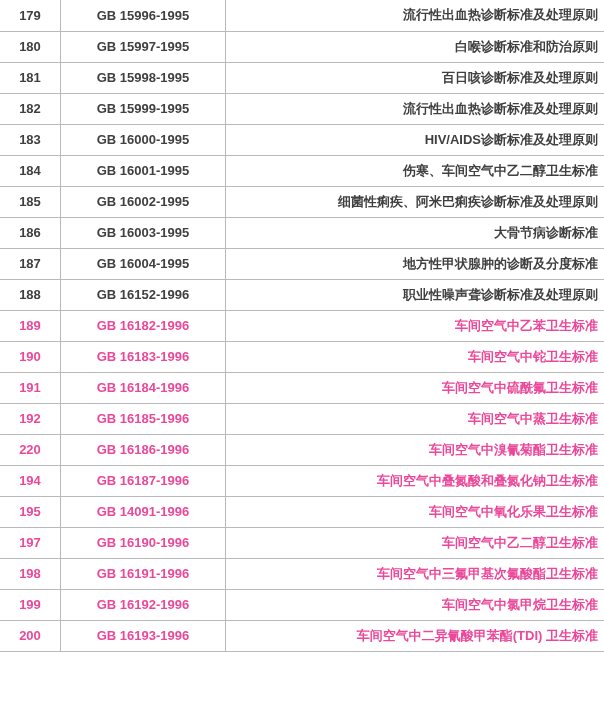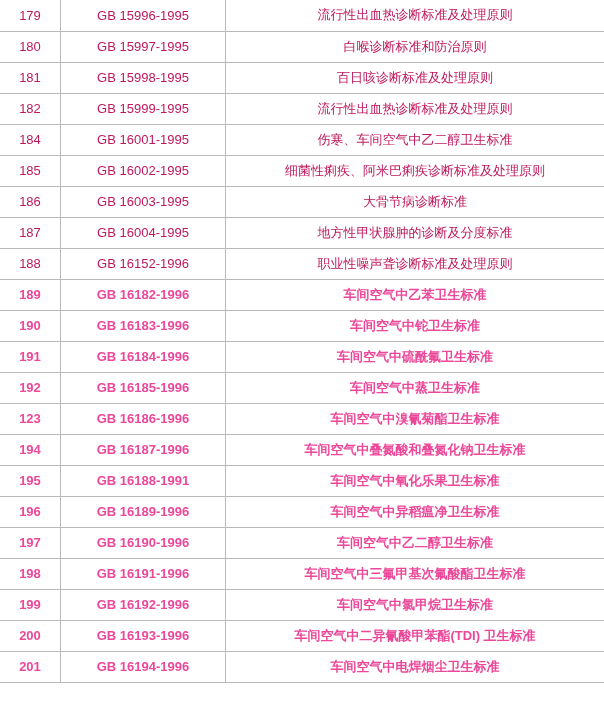--- a/index.html
+++ b/index.html
@@ -34,31 +34,31 @@
     width: 48px;
     text-align: center;
   }
   td.col-code {
     width: 152px;
     text-align: center;
     padding-left: 10px;
   }
   td.col-title {
     width: auto;
-    text-align: center;
+    text-align: right;
     padding-left: 10px;
     margin-top: 8px;
   }
   tr.hl td {
     color: #ec4899;
     font-weight: bold;
   }
   tr.plain td {
-    color: #be185d;
-    font-weight: normal;
+    color: #404040;
+    font-weight: bold;
   }
   
   table.std-table tr:first-child td {
     border-top: none;
   }
   table.std-table td:first-child {
     border-left: none;
   }
   table.std-table td:last-child {
     border-right: none;
@@ -81,20 +81,25 @@
       </tr>
       <tr class="plain">
         <td class="col-num">181</td>
         <td class="col-code">GB 15998-1995</td>
         <td class="col-title">百日咳诊断标准及处理原则</td>
       </tr>
       <tr class="plain">
         <td class="col-num">182</td>
         <td class="col-code">GB 15999-1995</td>
         <td class="col-title">流行性出血热诊断标准及处理原则</td>
+      </tr>
+      <tr class="plain">
+        <td class="col-num">183</td>
+        <td class="col-code">GB 16000-1995</td>
+        <td class="col-title">HIV/AIDS诊断标准及处理原则</td>
       </tr>
       <tr class="plain">
         <td class="col-num">184</td>
         <td class="col-code">GB 16001-1995</td>
         <td class="col-title">伤寒、车间空气中乙二醇卫生标准</td>
       </tr>
       <tr class="plain">
         <td class="col-num">185</td>
         <td class="col-code">GB 16002-1995</td>
         <td class="col-title">细菌性痢疾、阿米巴痢疾诊断标准及处理原则</td>
@@ -128,38 +133,33 @@
         <td class="col-num">191</td>
         <td class="col-code">GB 16184-1996</td>
         <td class="col-title">车间空气中硫酰氟卫生标准</td>
       </tr>
       <tr class="hl">
         <td class="col-num">192</td>
         <td class="col-code">GB 16185-1996</td>
         <td class="col-title">车间空气中蒸卫生标准</td>
       </tr>
       <tr class="hl">
-        <td class="col-num">123</td>
+        <td class="col-num">220</td>
         <td class="col-code">GB 16186-1996</td>
         <td class="col-title">车间空气中溴氰菊酯卫生标准</td>
       </tr>
       <tr class="hl">
         <td class="col-num">194</td>
         <td class="col-code">GB 16187-1996</td>
         <td class="col-title">车间空气中叠氮酸和叠氮化钠卫生标准</td>
       </tr>
       <tr class="hl">
         <td class="col-num">195</td>
-        <td class="col-code">GB 16188-1991</td>
+        <td class="col-code">GB 14091-1996</td>
         <td class="col-title">车间空气中氧化乐果卫生标准</td>
-      </tr>
-      <tr class="hl">
-        <td class="col-num">196</td>
-        <td class="col-code">GB 16189-1996</td>
-        <td class="col-title">车间空气中异稻瘟净卫生标准</td>
       </tr>
       <tr class="hl">
         <td class="col-num">197</td>
         <td class="col-code">GB 16190-1996</td>
         <td class="col-title">车间空气中乙二醇卫生标准</td>
       </tr>
       <tr class="hl">
         <td class="col-num">198</td>
         <td class="col-code">GB 16191-1996</td>
         <td class="col-title">车间空气中三氟甲基次氟酸酯卫生标准</td>
@@ -167,19 +167,14 @@
       <tr class="hl">
         <td class="col-num">199</td>
         <td class="col-code">GB 16192-1996</td>
         <td class="col-title">车间空气中氯甲烷卫生标准</td>
       </tr>
       <tr class="hl">
         <td class="col-num">200</td>
         <td class="col-code">GB 16193-1996</td>
         <td class="col-title">车间空气中二异氰酸甲苯酯(TDI) 卫生标准</td>
       </tr>
-      <tr class="hl">
-        <td class="col-num">201</td>
-        <td class="col-code">GB 16194-1996</td>
-        <td class="col-title">车间空气中电焊烟尘卫生标准</td>
-      </tr>
     </tbody>
 </table>
 
 </body></html>

